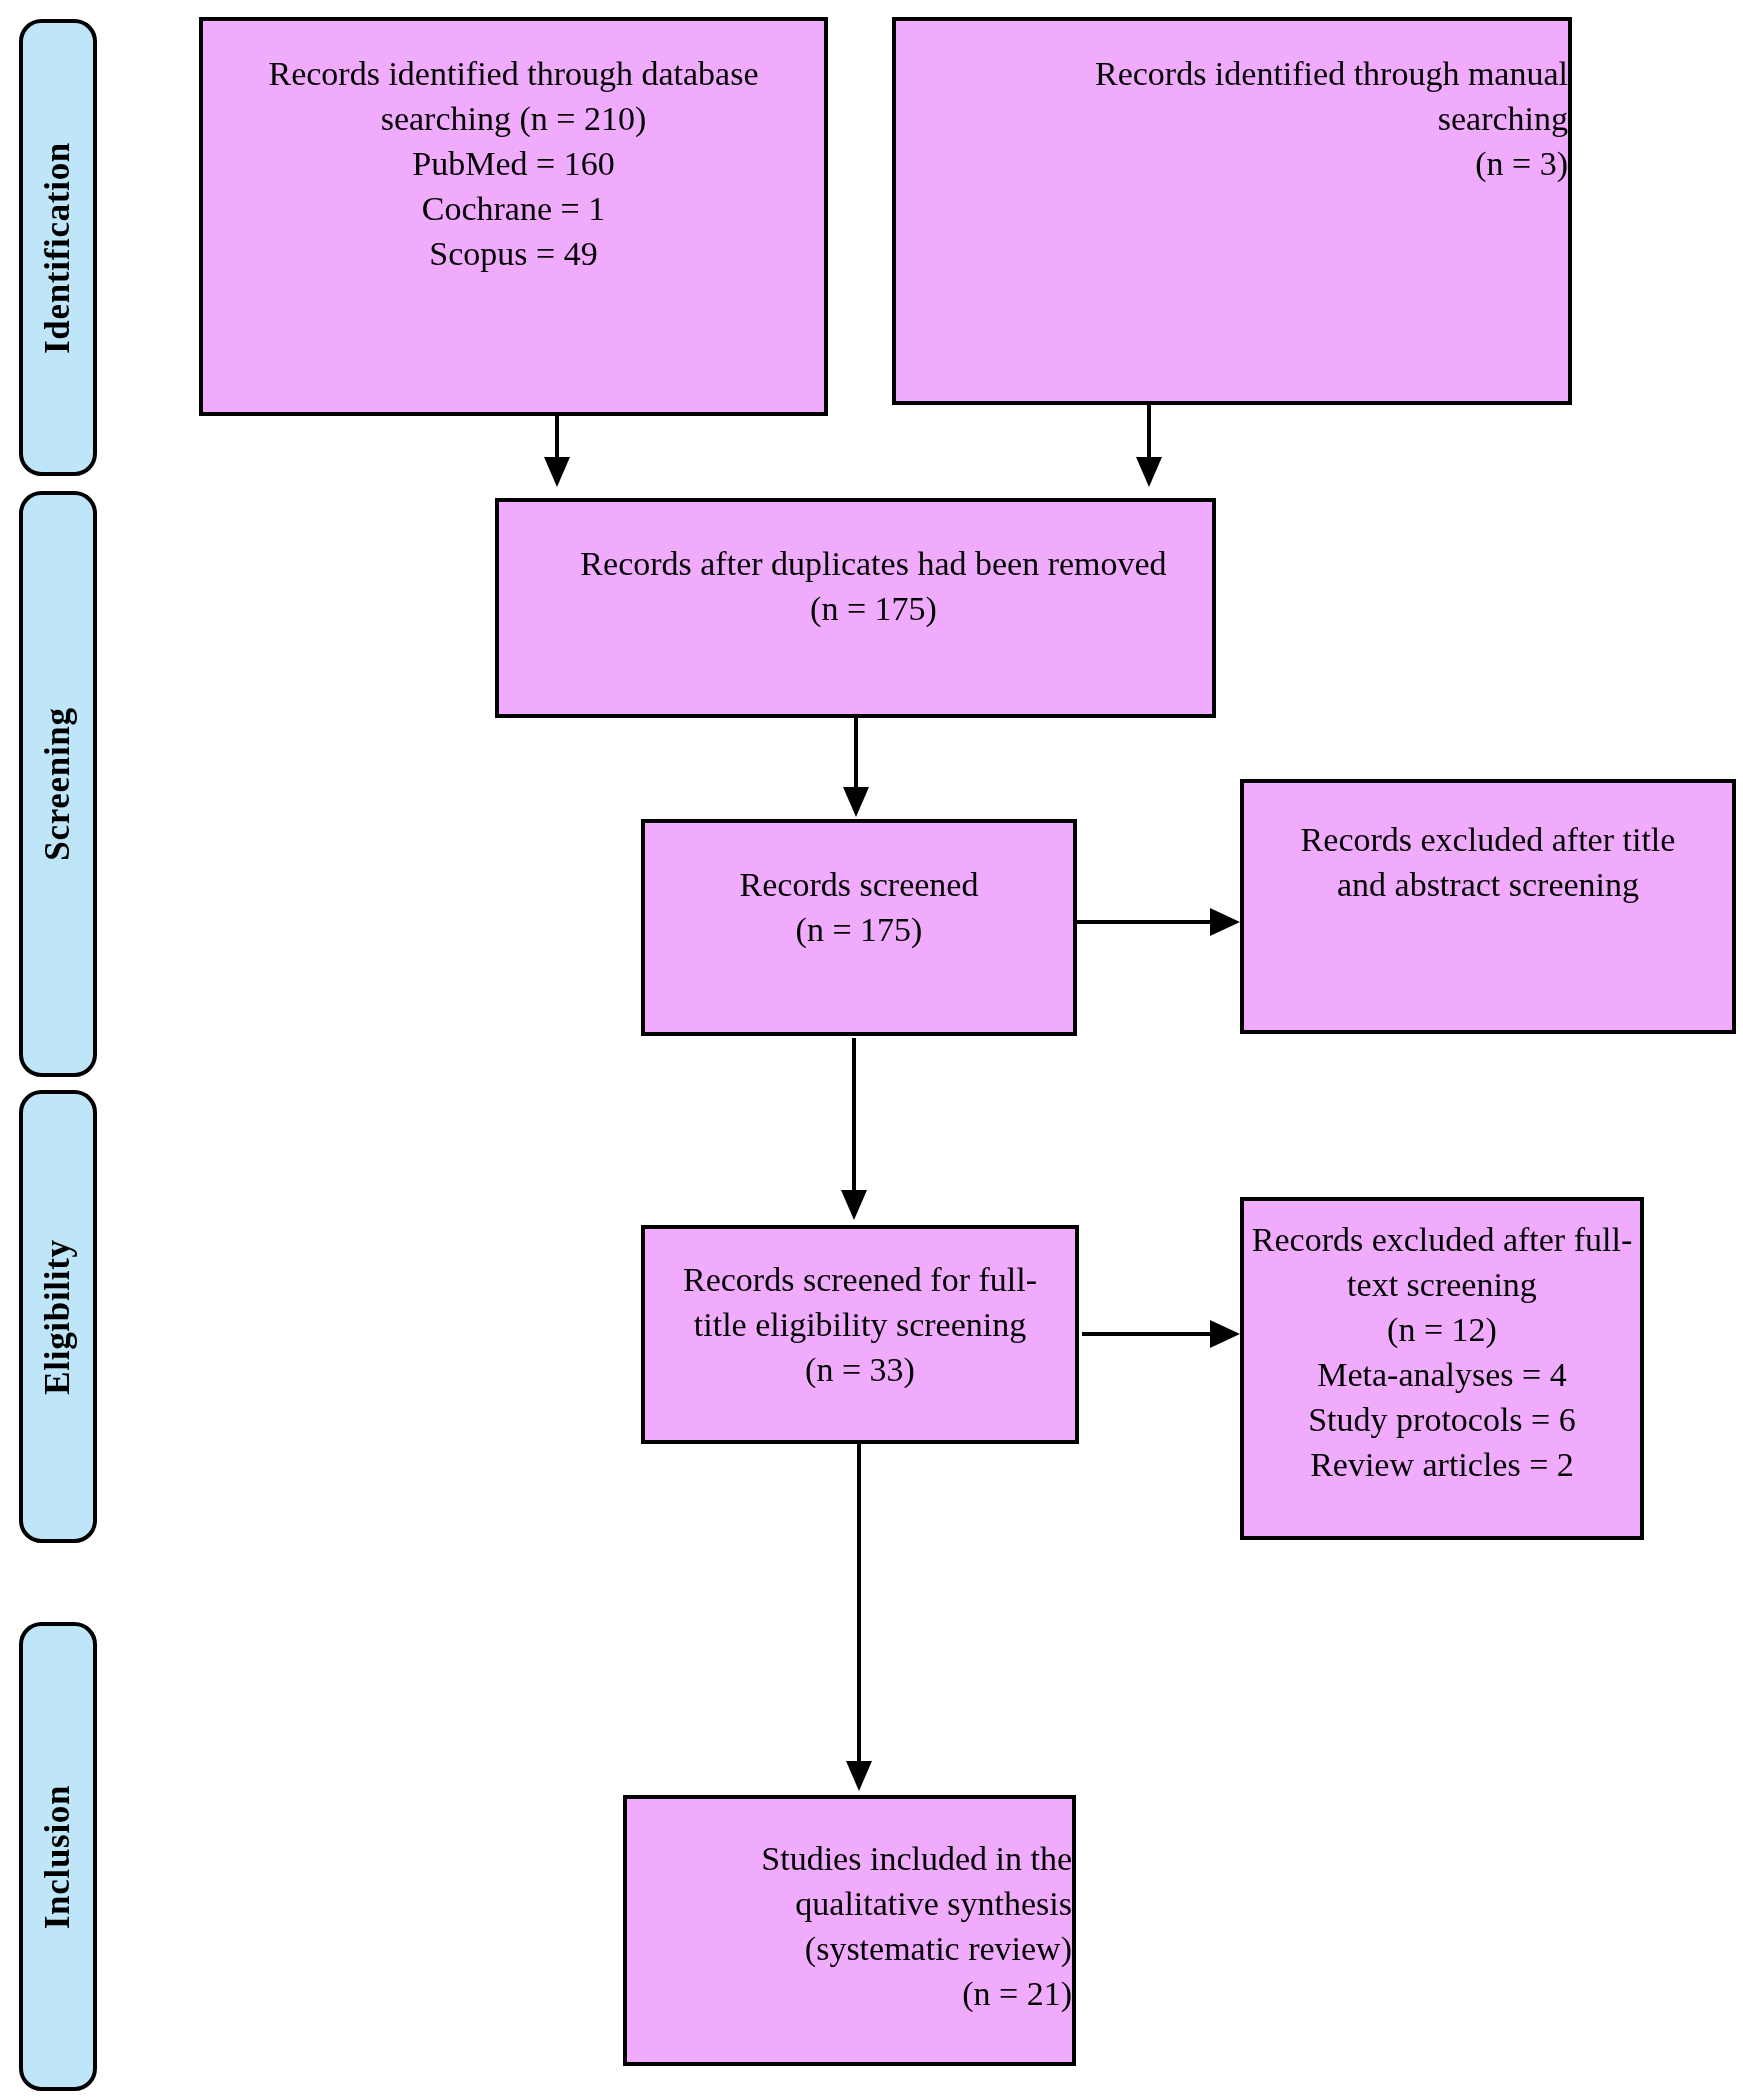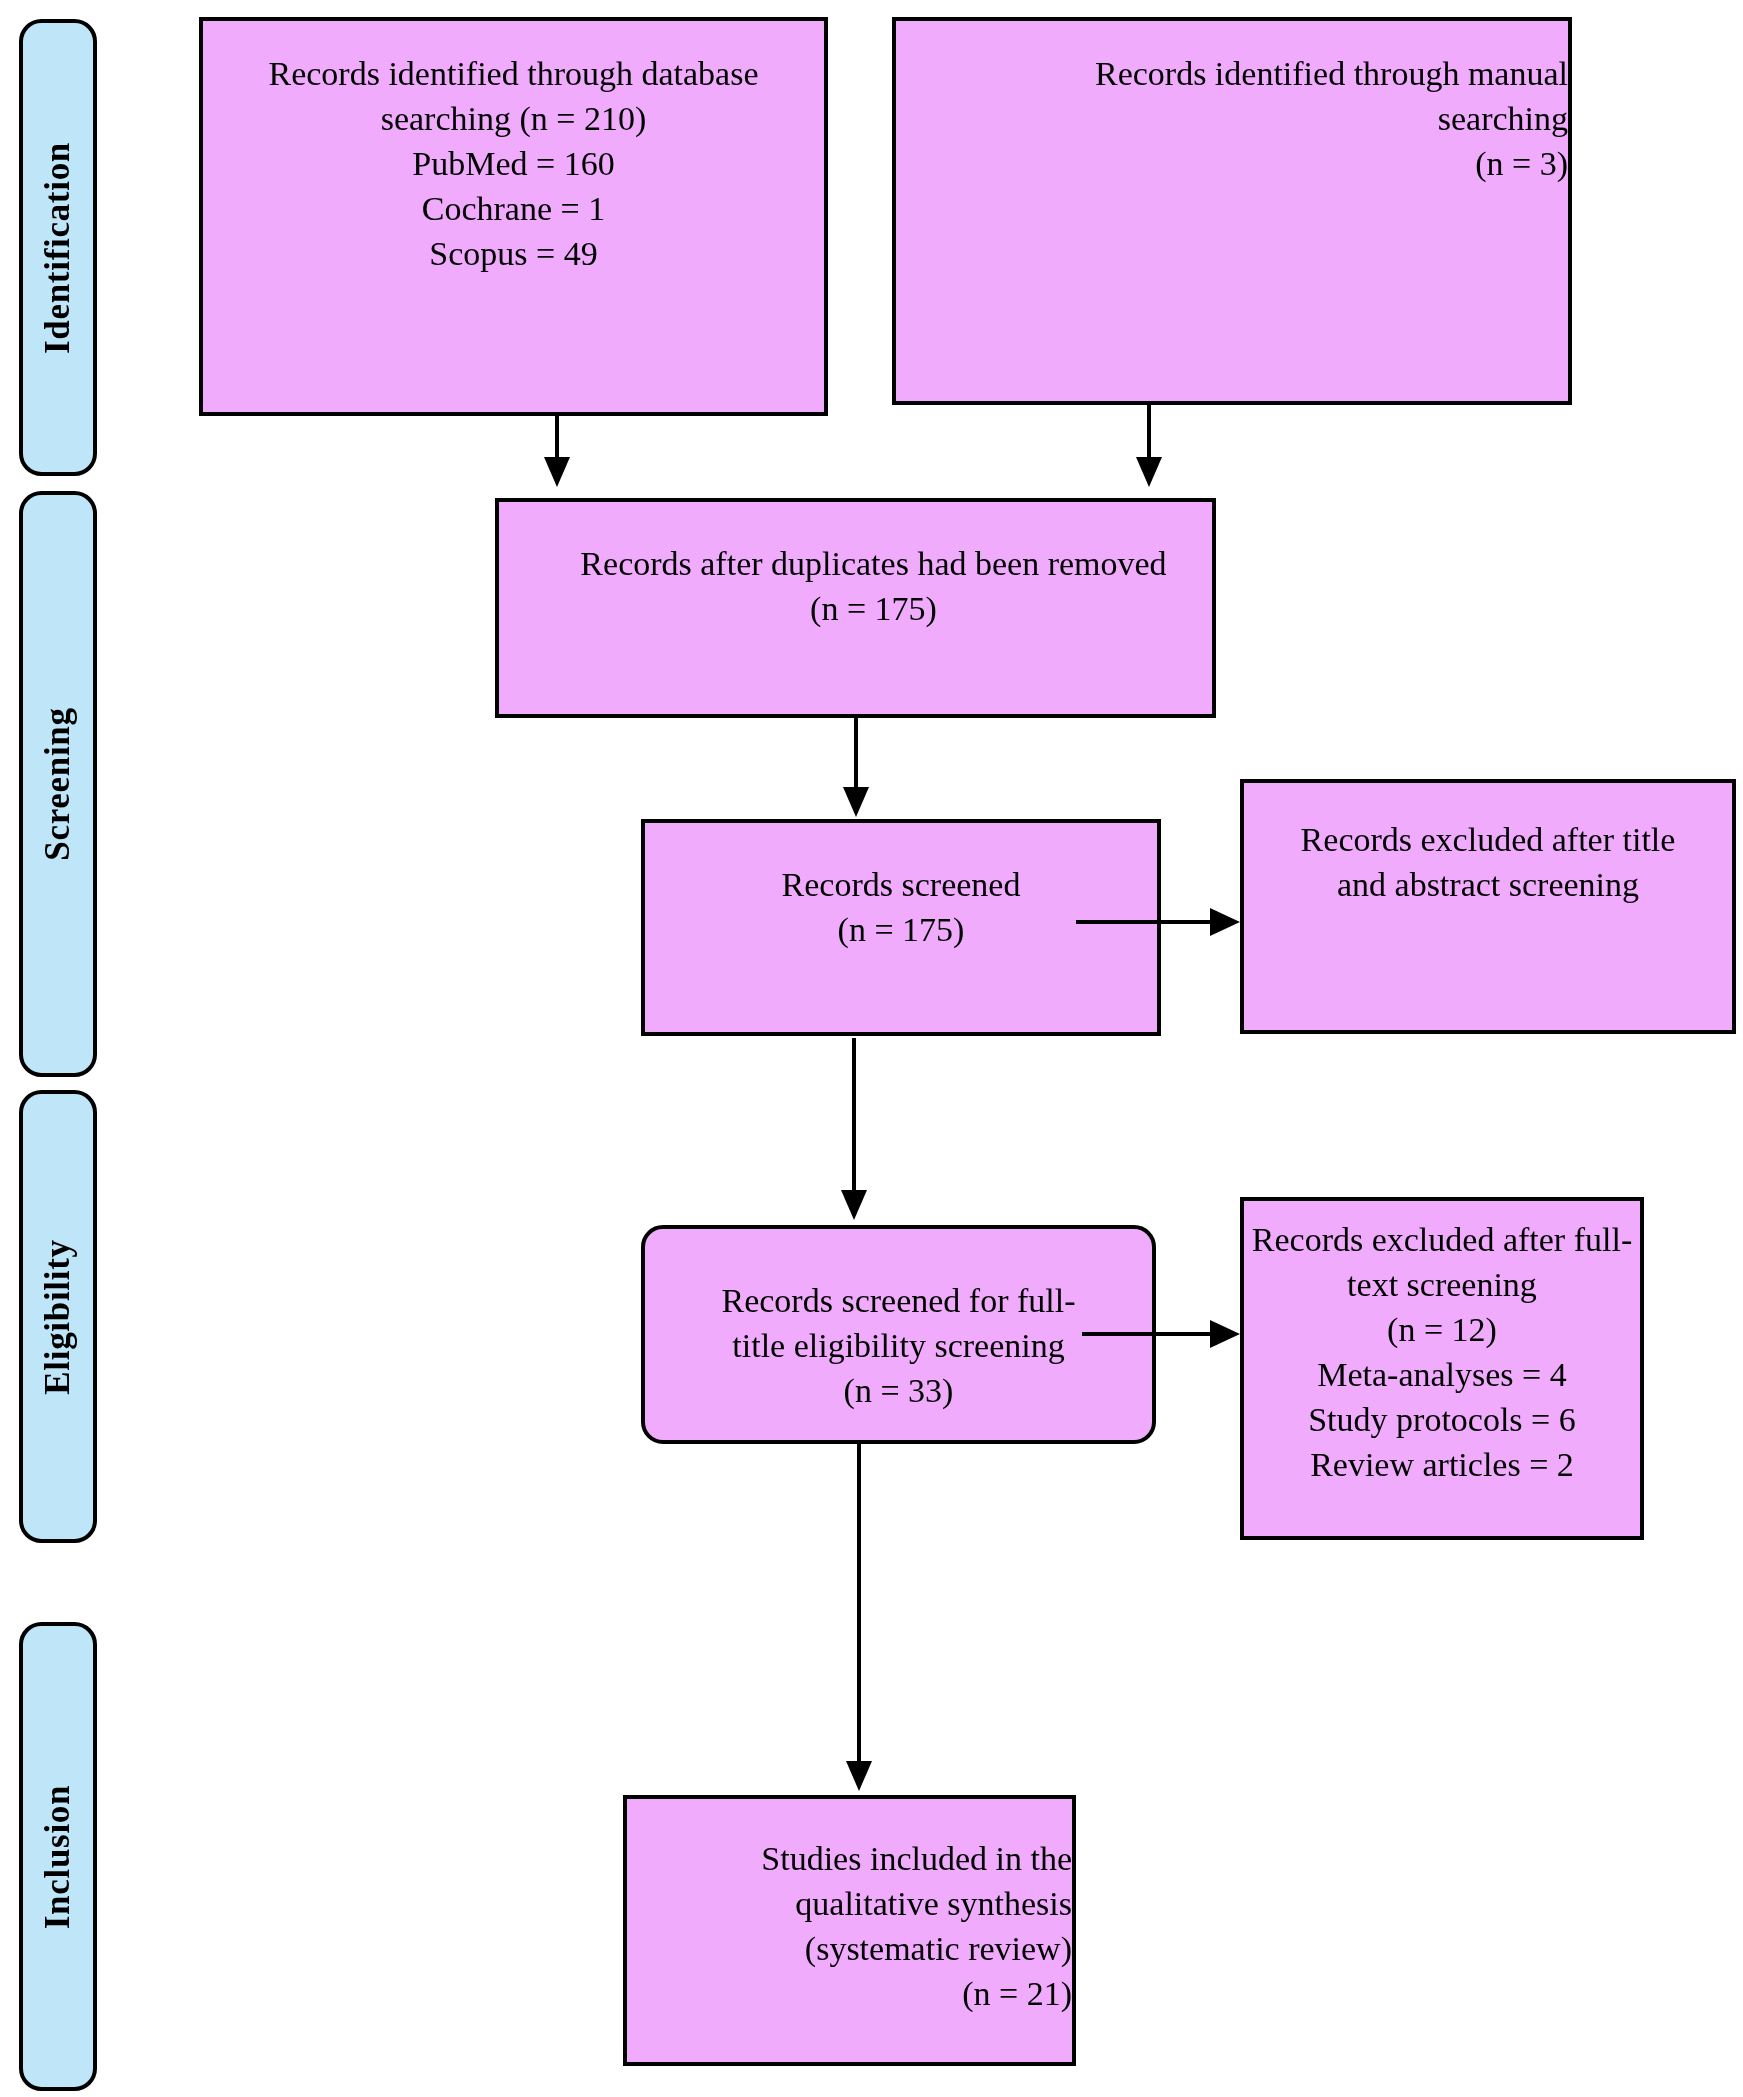--- a/index.html
+++ b/index.html
@@ -117,31 +117,31 @@
     <div class="line">Records identified through manual</div>
     <div class="line">searching</div>
     <div class="line">(n = 3)</div>
   </div>
 
   <div class="box" style="left:495px; top:498px; width:721px; height:220px; padding-top:39px;padding-left:36px;">
     <div class="line">Records after duplicates had been removed</div>
     <div class="line">(n = 175)</div>
   </div>
 
-  <div class="box" style="left:641px; top:819px; width:520px; height:217px; padding-top:39px;">
+  <div class="box" style="left:641px; top:819px; width:436px; height:217px; padding-top:39px;">
     <div class="line">Records screened</div>
     <div class="line">(n = 175)</div>
   </div>
 
   <div class="box" style="left:1240px; top:779px; width:496px; height:255px; padding-top:34px;">
     <div class="line">Records excluded after title</div>
     <div class="line">and abstract screening</div>
   </div>
 
-  <div class="box" style="left:641px; top:1225px; width:515px; height:219px; padding-top:49px;border-radius:22px;">
+  <div class="box" style="left:641px; top:1225px; width:438px; height:219px; padding-top:28px;">
     <div class="line">Records screened for full-</div>
     <div class="line">title eligibility screening</div>
     <div class="line">(n = 33)</div>
   </div>
 
   <div class="box" style="left:1240px; top:1197px; width:404px; height:343px; padding-top:16px;">
     <div class="line">Records excluded after full-</div>
     <div class="line">text screening</div>
     <div class="line">(n = 12)</div>
     <div class="line">Meta-analyses = 4</div>

